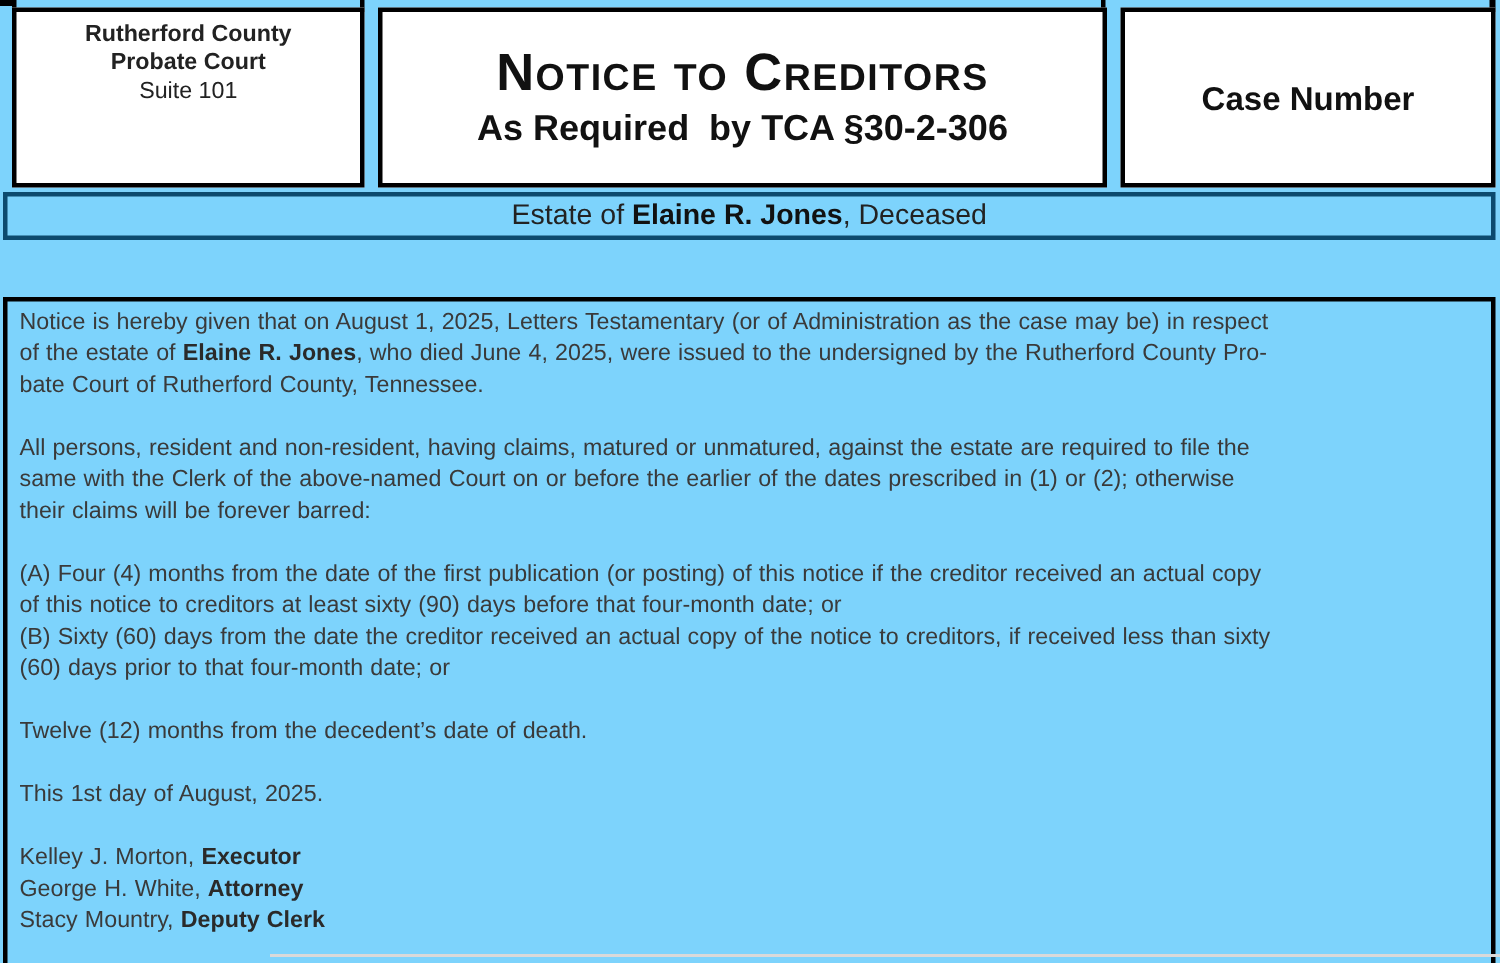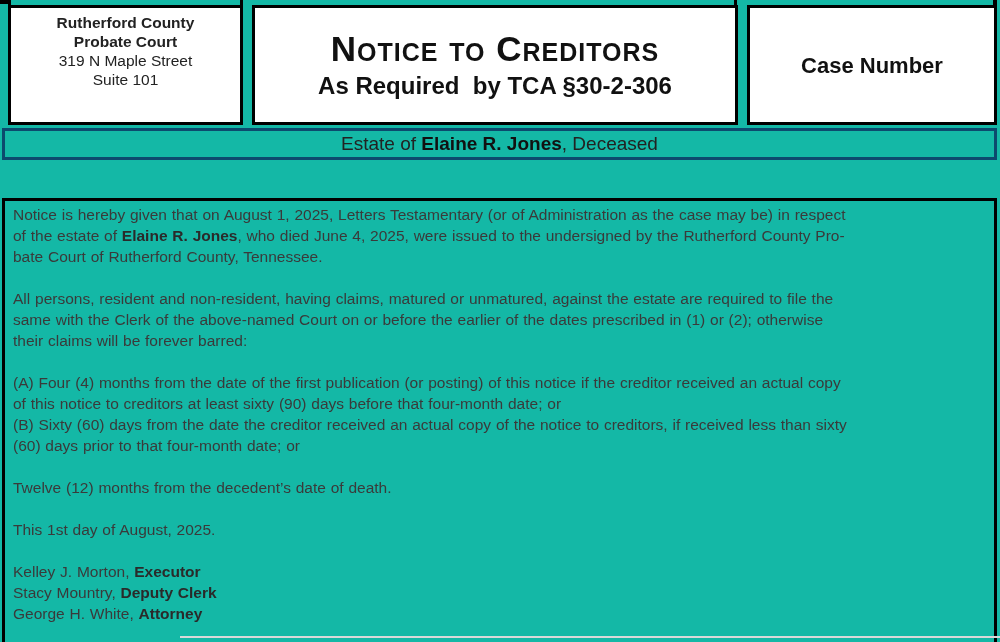--- a/index.html
+++ b/index.html
@@ -1,21 +1,21 @@
 <!DOCTYPE html>
 <html><head>
 <meta charset="utf-8">
 <style>
   * { margin: 0; padding: 0; box-sizing: border-box; }
   html, body { background: #ffffff; }
   .page {
     position: relative;
     width: 1000px;
     height: 642px;
-    background: #14b8a6;
+    background: #7dd3fc;
     font-family: "Liberation Sans", sans-serif;
     color: #333333;
     overflow: hidden;
   }
   .abs { position: absolute; }
 
   
   .box { border: 3px solid #000; background: #fff; }
   .court-box {
     left: 8px; top: 5px; width: 235px; height: 120px;
@@ -77,21 +77,20 @@
 
   <div class="abs stub" style="left:0; top:0; width:9px; height:4px;"></div>
   <div class="abs stub" style="left:8px; top:0; width:3px; height:8px;"></div>
   <div class="abs stub" style="left:240px; top:0; width:3px; height:8px;"></div>
   <div class="abs stub" style="left:734px; top:0; width:3px; height:8px;"></div>
   <div class="abs stub" style="left:993px; top:0; width:4px; height:8px;"></div>
 
   <div class="abs box court-box">
     <div class="bold-line">Rutherford County</div>
     <div class="bold-line">Probate Court</div>
-    <div>319 N Maple Street</div>
     <div>Suite 101</div>
   </div>
 
   <div class="abs box title-box">
     <div class="notice-title">Notice to Creditors</div>
     <div class="notice-subtitle">As Required  by TCA §30-2-306</div>
   </div>
 
   <div class="abs box case-box">
     <div class="case-label">Case Number</div>
@@ -119,20 +118,20 @@
       <div class="line"><span>(60) days prior to that four-month date; or</span></div>
     </div>
     <div class="para">
       <div class="line"><span>Twelve (12) months from the decedent’s date of death.</span></div>
     </div>
     <div class="para">
       <div class="line"><span>This 1st day of August, 2025.</span></div>
     </div>
     <div class="para">
       <div class="line"><span>Kelley J. Morton, </span><b>Executor</b></div>
+      <div class="line"><span>George H. White, </span><b>Attorney</b></div>
       <div class="line"><span>Stacy Mountry, </span><b>Deputy Clerk</b></div>
-      <div class="line"><span>George H. White, </span><b>Attorney</b></div>
     </div>
   </div>
 
   <div class="abs artifact-line" style="left:180px; top:636px; width:820px; height:2px;"></div>
 
 </div>
 
 </body></html>

